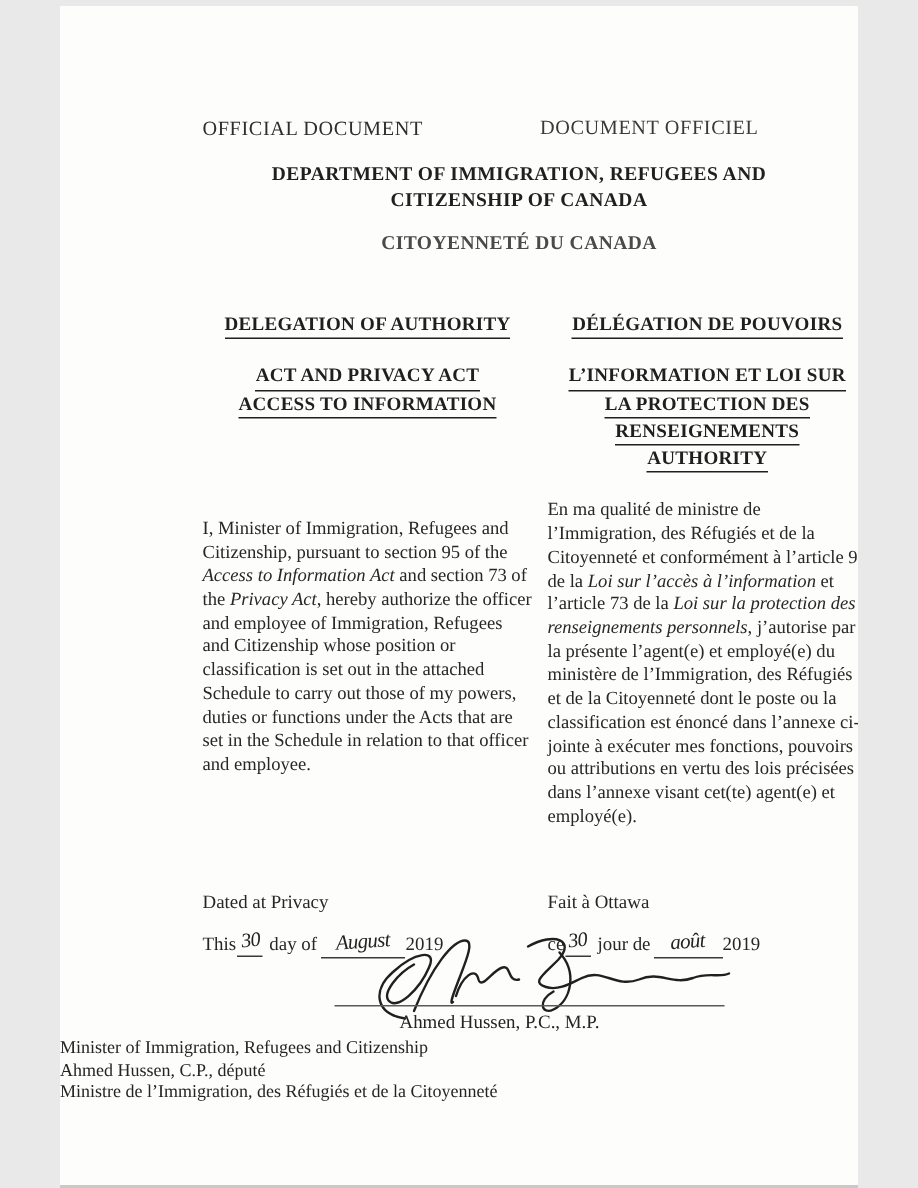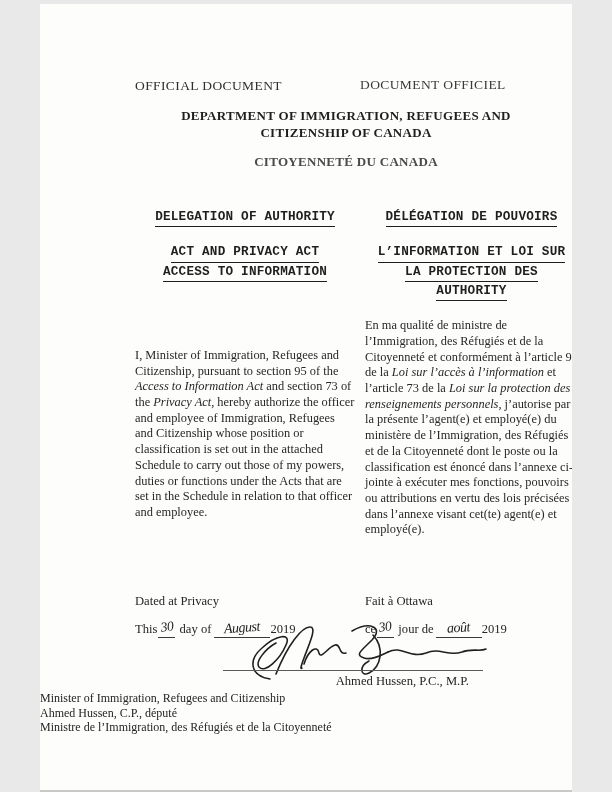--- a/index.html
+++ b/index.html
@@ -21,21 +21,21 @@
   .dept { top: 103px; color: #1f1f1f; }
   .ministry { top: 149px; color: #4a4a4a; }
 
   .columns { position: absolute; left: 95px; top: 204px; width: 445px; }
   .col { position: absolute; top: 0; }
   .col-en { left: 0; width: 220px; }
   .col-fr { left: 230px; width: 213px; }
 
   .ctitle { text-align: center; font-weight: bold; font-size: 12.7px; line-height: 16.3px; letter-spacing: 0.2px; color: #1f1f1f; }
   .t2 { margin-top: 16px; }
-  .u { display: inline-block; border-bottom: 1.3px solid #1f1f1f; padding-bottom: 1px; font-family: Liberation Mono, monospace; }
+  .u { display: inline-block; border-bottom: 1.3px solid #1f1f1f; padding-bottom: 1px; }
 
   .para { font-size: 12.4px; line-height: 15.7px; text-align: left; margin: 0; color: #272727; }
   .para-en { margin-top: 66px; }
   .para-fr { margin-top: 17px; }
   .para em { font-style: italic; text-align: center; }
 
   .dated { position: absolute; top: 590px; font-size: 12.6px; }
   .dated-en { left: 95px; }
   .dated-fr { left: 325px; text-align: right; }
 
@@ -51,21 +51,21 @@
     font-style: italic;
     font-size: 13.5px;
     color: #232323;
     transform: rotate(-7deg) translateY(-2px);
     letter-spacing: -0.5px;
   }
   .hw-month { font-size: 14px; transform: rotate(-4deg) translateY(-1px); }
 
   .signature-svg { position: absolute; left: 200px; top: 618px; }
   .sig-line { position: absolute; left: 183px; top: 666px; width: 260px; border-top: 1.2px solid #5a5a5a; }
-  .sig-name { position: absolute; left: 157px; top: 670px; width: 272px; text-align: right; font-size: 12.6px; color: #242424; }
+  .sig-name { position: absolute; left: 157px; top: 670px; width: 272px; text-align: center; font-size: 12.6px; color: #242424; }
   .credentials { position: absolute; left: 0; top: 687px; width: 612px; font-size: 12px; line-height: 14.7px; color: #242424; }
   .scan-edge { position: absolute; left: 0; top: 786px; width: 612px; height: 2px; background: #c9c9c5; }
 </style>
 </head>
 <body>
 
 <div class="page">
 
   <div class="official en">OFFICIAL DOCUMENT</div>
   <div class="official fr">DOCUMENT OFFICIEL</div>
@@ -92,20 +92,21 @@
       <p class="para para-en"><span>I, Minister of Immigration, Refugees and Citizenship, pursuant to section 95 of the </span><em>Access to Information Act</em><span> and section 73 of the </span><em>Privacy Act</em><span>, hereby authorize the officer and employee of Immigration, Refugees and Citizenship whose position or classification is set out in the attached Schedule to carry out those of my powers, duties or functions under the Acts that are set in the Schedule in relation to that officer and employee.</span></p>
     </div>
 
     <div class="col col-fr">
       <div class="ctitle">
         <span class="u">DÉLÉGATION DE POUVOIRS</span>
       </div>
       <div class="ctitle t2">
         <div><span class="u">L’INFORMATION ET LOI SUR</span></div>
         <div><span class="u">LA PROTECTION DES</span></div>
+        <div><span class="u">RENSEIGNEMENTS</span></div>
         <div><span class="u">AUTHORITY</span></div>
       </div>
       <p class="para para-fr"><span>En ma qualité de ministre de l’Immigration, des Réfugiés et de la Citoyenneté et conformément à l’article 95 de la </span><em>Loi sur l’accès à l’information</em><span> et l’article 73 de la </span><em>Loi sur la protection des renseignements personnels</em><span>, j’autorise par la présente l’agent(e) et employé(e) du ministère de l’Immigration, des Réfugiés et de la Citoyenneté dont le poste ou la classification est énoncé dans l’annexe ci-jointe à exécuter mes fonctions, pouvoirs ou attributions en vertu des lois précisées dans l’annexe visant cet(te) agent(e) et employé(e).</span></p>
     </div>
 
   </div>
 
   <div class="dated dated-en">Dated at Privacy</div>
   <div class="dated dated-fr">Fait à Ottawa</div>
 

